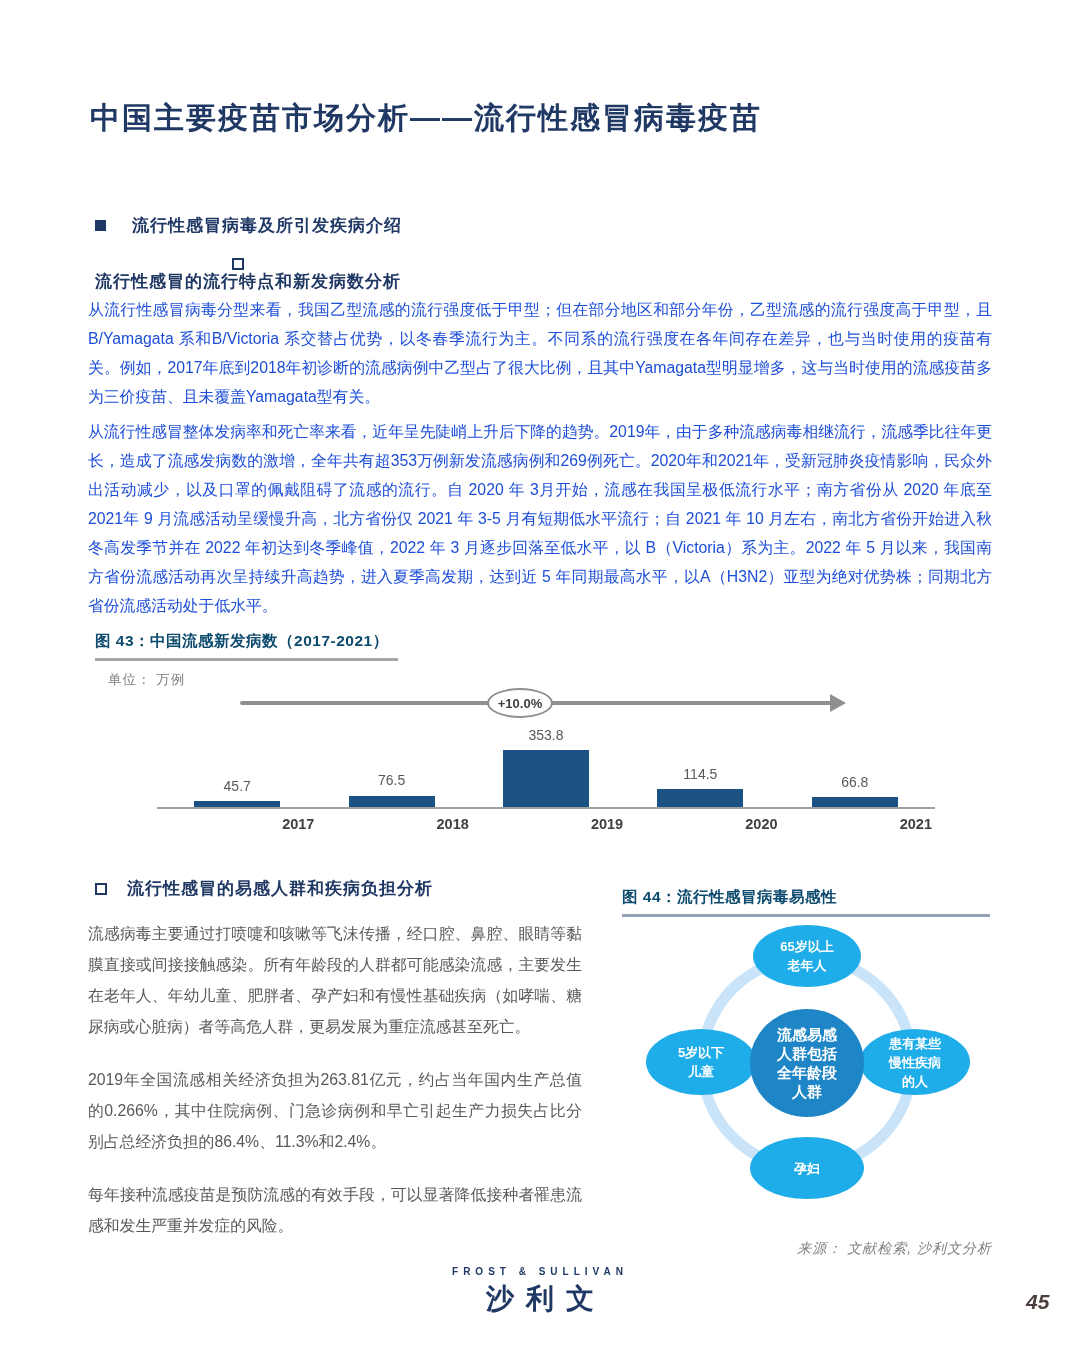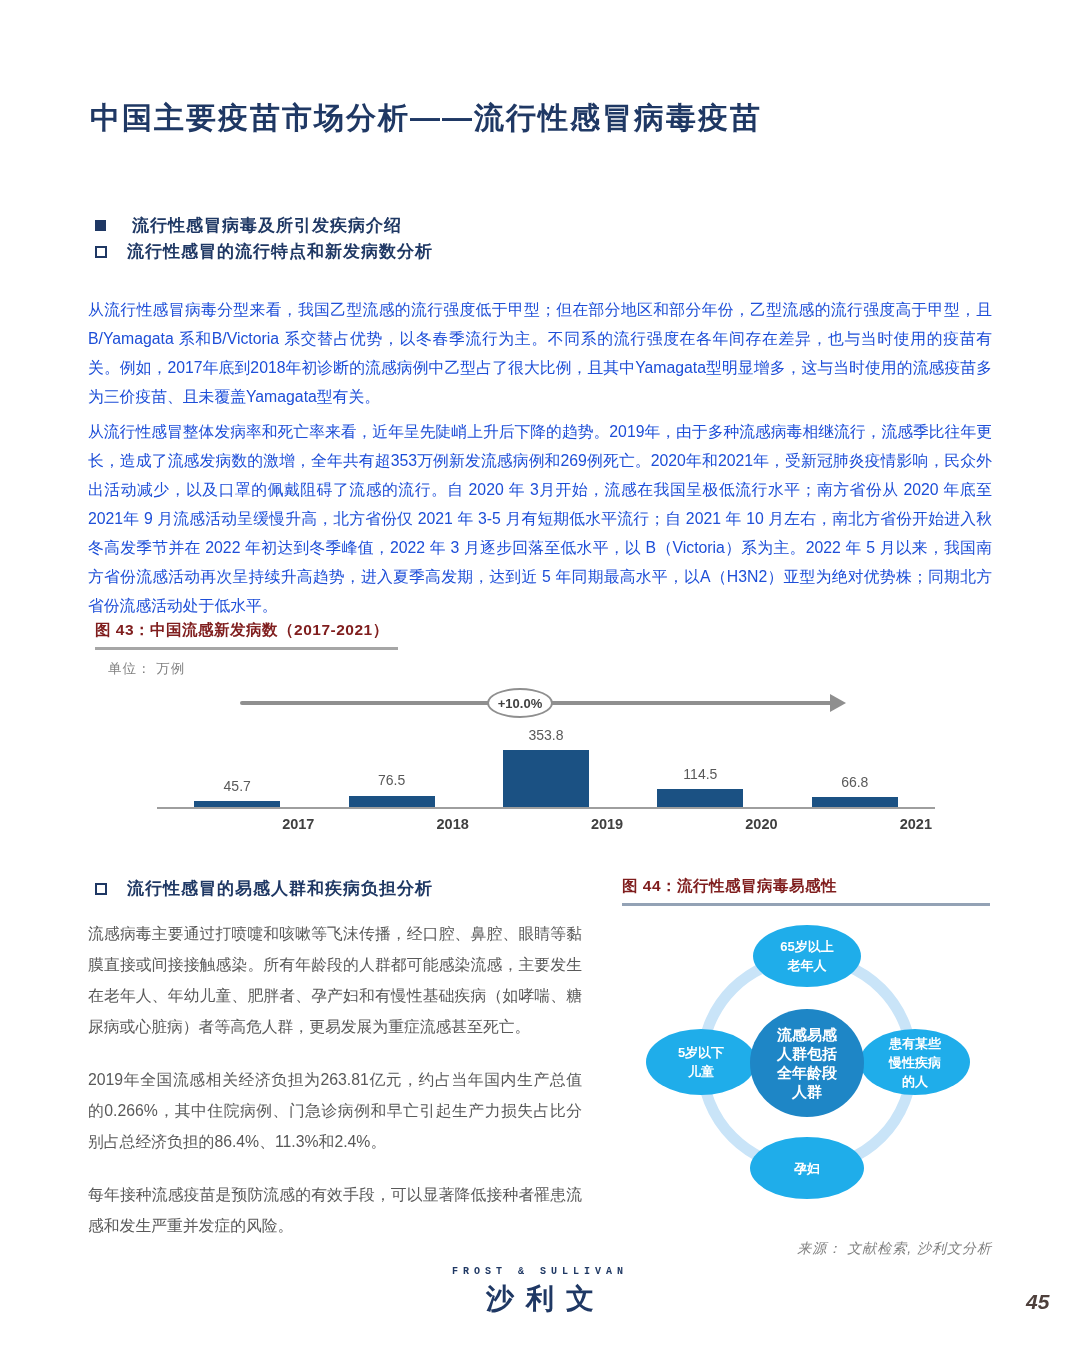--- a/index.html
+++ b/index.html
@@ -15,21 +15,21 @@
   }
   .sec-heading { position:absolute; display:flex; align-items:center; color:#1f3864; font-weight:bold; font-size:17px; letter-spacing:1px; }
   .sq-filled { width:11px; height:11px; background:#1f3864; margin-right:26px; flex:0 0 auto; }
   .sq-open { width:12px; height:12px; border:2.5px solid #1f3864; margin-right:20px; flex:0 0 auto; }
   .body-para {
     position:absolute; left:88px; width:904px;
     font-size:15.8px; line-height:29px; color:#1d4ed8; text-align:justify;
   }
   
   .fig-block43 { position:absolute; left:95px; top:620px; width:897px; }
-  .fig-title { font-size:15.5px; font-weight:bold; color:#7f1d1d; letter-spacing:0.5px; }
+  .fig-title { font-size:15.5px; font-weight:bold; color:#0c4a6e; letter-spacing:0.5px;margin-top:11px; }
   .fig-rule43 { width:303px; height:2.5px; background:#a6a6a6; margin-top:6px; }
   .unit-label { margin-top:10px; margin-left:13px; font-size:13.5px; color:#808080; letter-spacing:1px; }
   .chart { position:absolute; left:160px; top:688px; width:772px; height:160px; }
   .chart-arrow-line { position:absolute; left:80px; top:13px; width:592px; height:4px; background:#8f8f8f; border-radius:2px; }
   .chart-arrow-head {
     position:absolute; left:670px; top:6px; width:0; height:0;
     border-top:9px solid transparent; border-bottom:9px solid transparent; border-left:16px solid #8f8f8f;
   }
   .chart-growth-ellipse {
     position:absolute; left:327px; top:0; width:66px; height:30px;
@@ -54,38 +54,38 @@
     position:absolute; transform:translate(-50%,-50%);
     color:#ffffff; font-weight:bold; font-size:13px; line-height:19px;
     text-align:center; white-space:pre-line; width:120px;
   }
   .bl-top { left:185px; top:44px; }
   .bl-left { left:79px; top:150px; }
   .bl-right { left:293px; top:150px; }
   .bl-bottom { left:185px; top:256px; }
   .bl-center { left:185px; top:151px; font-size:15px; line-height:19px; }
   .source-line { position:absolute; left:622px; top:1240px; width:370px; text-align:right; font-style:italic; font-size:14px; color:#7f7f7f; letter-spacing:1px; }
-  .footer-logo { position:absolute; left:0; top:1266px; width:1080px; text-align:center;font-family:Liberation Mono, monospace; }
+  .footer-logo { position:absolute; left:0; top:1266px; width:1080px; text-align:center; }
   .brand-en { font-size:10px; color:#1f3864; letter-spacing:5px; font-weight:bold; }
   .brand-cn { margin-top:3px; font-size:28px; color:#1f3864; font-weight:bold; letter-spacing:12px; text-indent:12px; }
   .page-num { position:absolute; left:1026px; top:1290px; font-size:21px; font-weight:bold; font-style:italic; color:#4e403c; }
 </style>
 </head>
 <body>
 
 <div class="page">
 
   <h1 class="page-title">中国主要疫苗市场分析——流行性感冒病毒疫苗</h1>
 
   <div class="sec-heading" style="left:95px; top:214px;">
     <span class="sq-filled"></span>
     <span>流行性感冒病毒及所引发疾病介绍</span>
   </div>
 
-  <div class="sec-heading" style="left:95px; top:240px;">
+  <div class="sec-heading" style="left:95px; top:258px;flex-direction:column;">
     <span class="sq-open"></span>
     <span>流行性感冒的流行特点和新发病数分析</span>
   </div>
 
   <p class="body-para" style="top:295px;">从流行性感冒病毒分型来看，我国乙型流感的流行强度低于甲型；但在部分地区和部分年份，乙型流感的流行强度高于甲型，且 B/Yamagata 系和B/Victoria 系交替占优势，以冬春季流行为主。不同系的流行强度在各年间存在差异，也与当时使用的疫苗有关。例如，2017年底到2018年初诊断的流感病例中乙型占了很大比例，且其中Yamagata型明显增多，这与当时使用的流感疫苗多为三价疫苗、且未覆盖Yamagata型有关。</p>
   <p class="body-para" style="top:417px;">从流行性感冒整体发病率和死亡率来看，近年呈先陡峭上升后下降的趋势。2019年，由于多种流感病毒相继流行，流感季比往年更长，造成了流感发病数的激增，全年共有超353万例新发流感病例和269例死亡。2020年和2021年，受新冠肺炎疫情影响，民众外出活动减少，以及口罩的佩戴阻碍了流感的流行。自 2020 年 3月开始，流感在我国呈极低流行水平；南方省份从 2020 年底至 2021年 9 月流感活动呈缓慢升高，北方省份仅 2021 年 3-5 月有短期低水平流行；自 2021 年 10 月左右，南北方省份开始进入秋冬高发季节并在 2022 年初达到冬季峰值，2022 年 3 月逐步回落至低水平，以 B（Victoria）系为主。2022 年 5 月以来，我国南方省份流感活动再次呈持续升高趋势，进入夏季高发期，达到近 5 年同期最高水平，以A（H3N2）亚型为绝对优势株；同期北方省份流感活动处于低水平。</p>
 
   <div class="fig-block43">
     <div class="fig-title">图 43：中国流感新发病数（2017-2021）</div>
     <div class="fig-rule43"></div>

